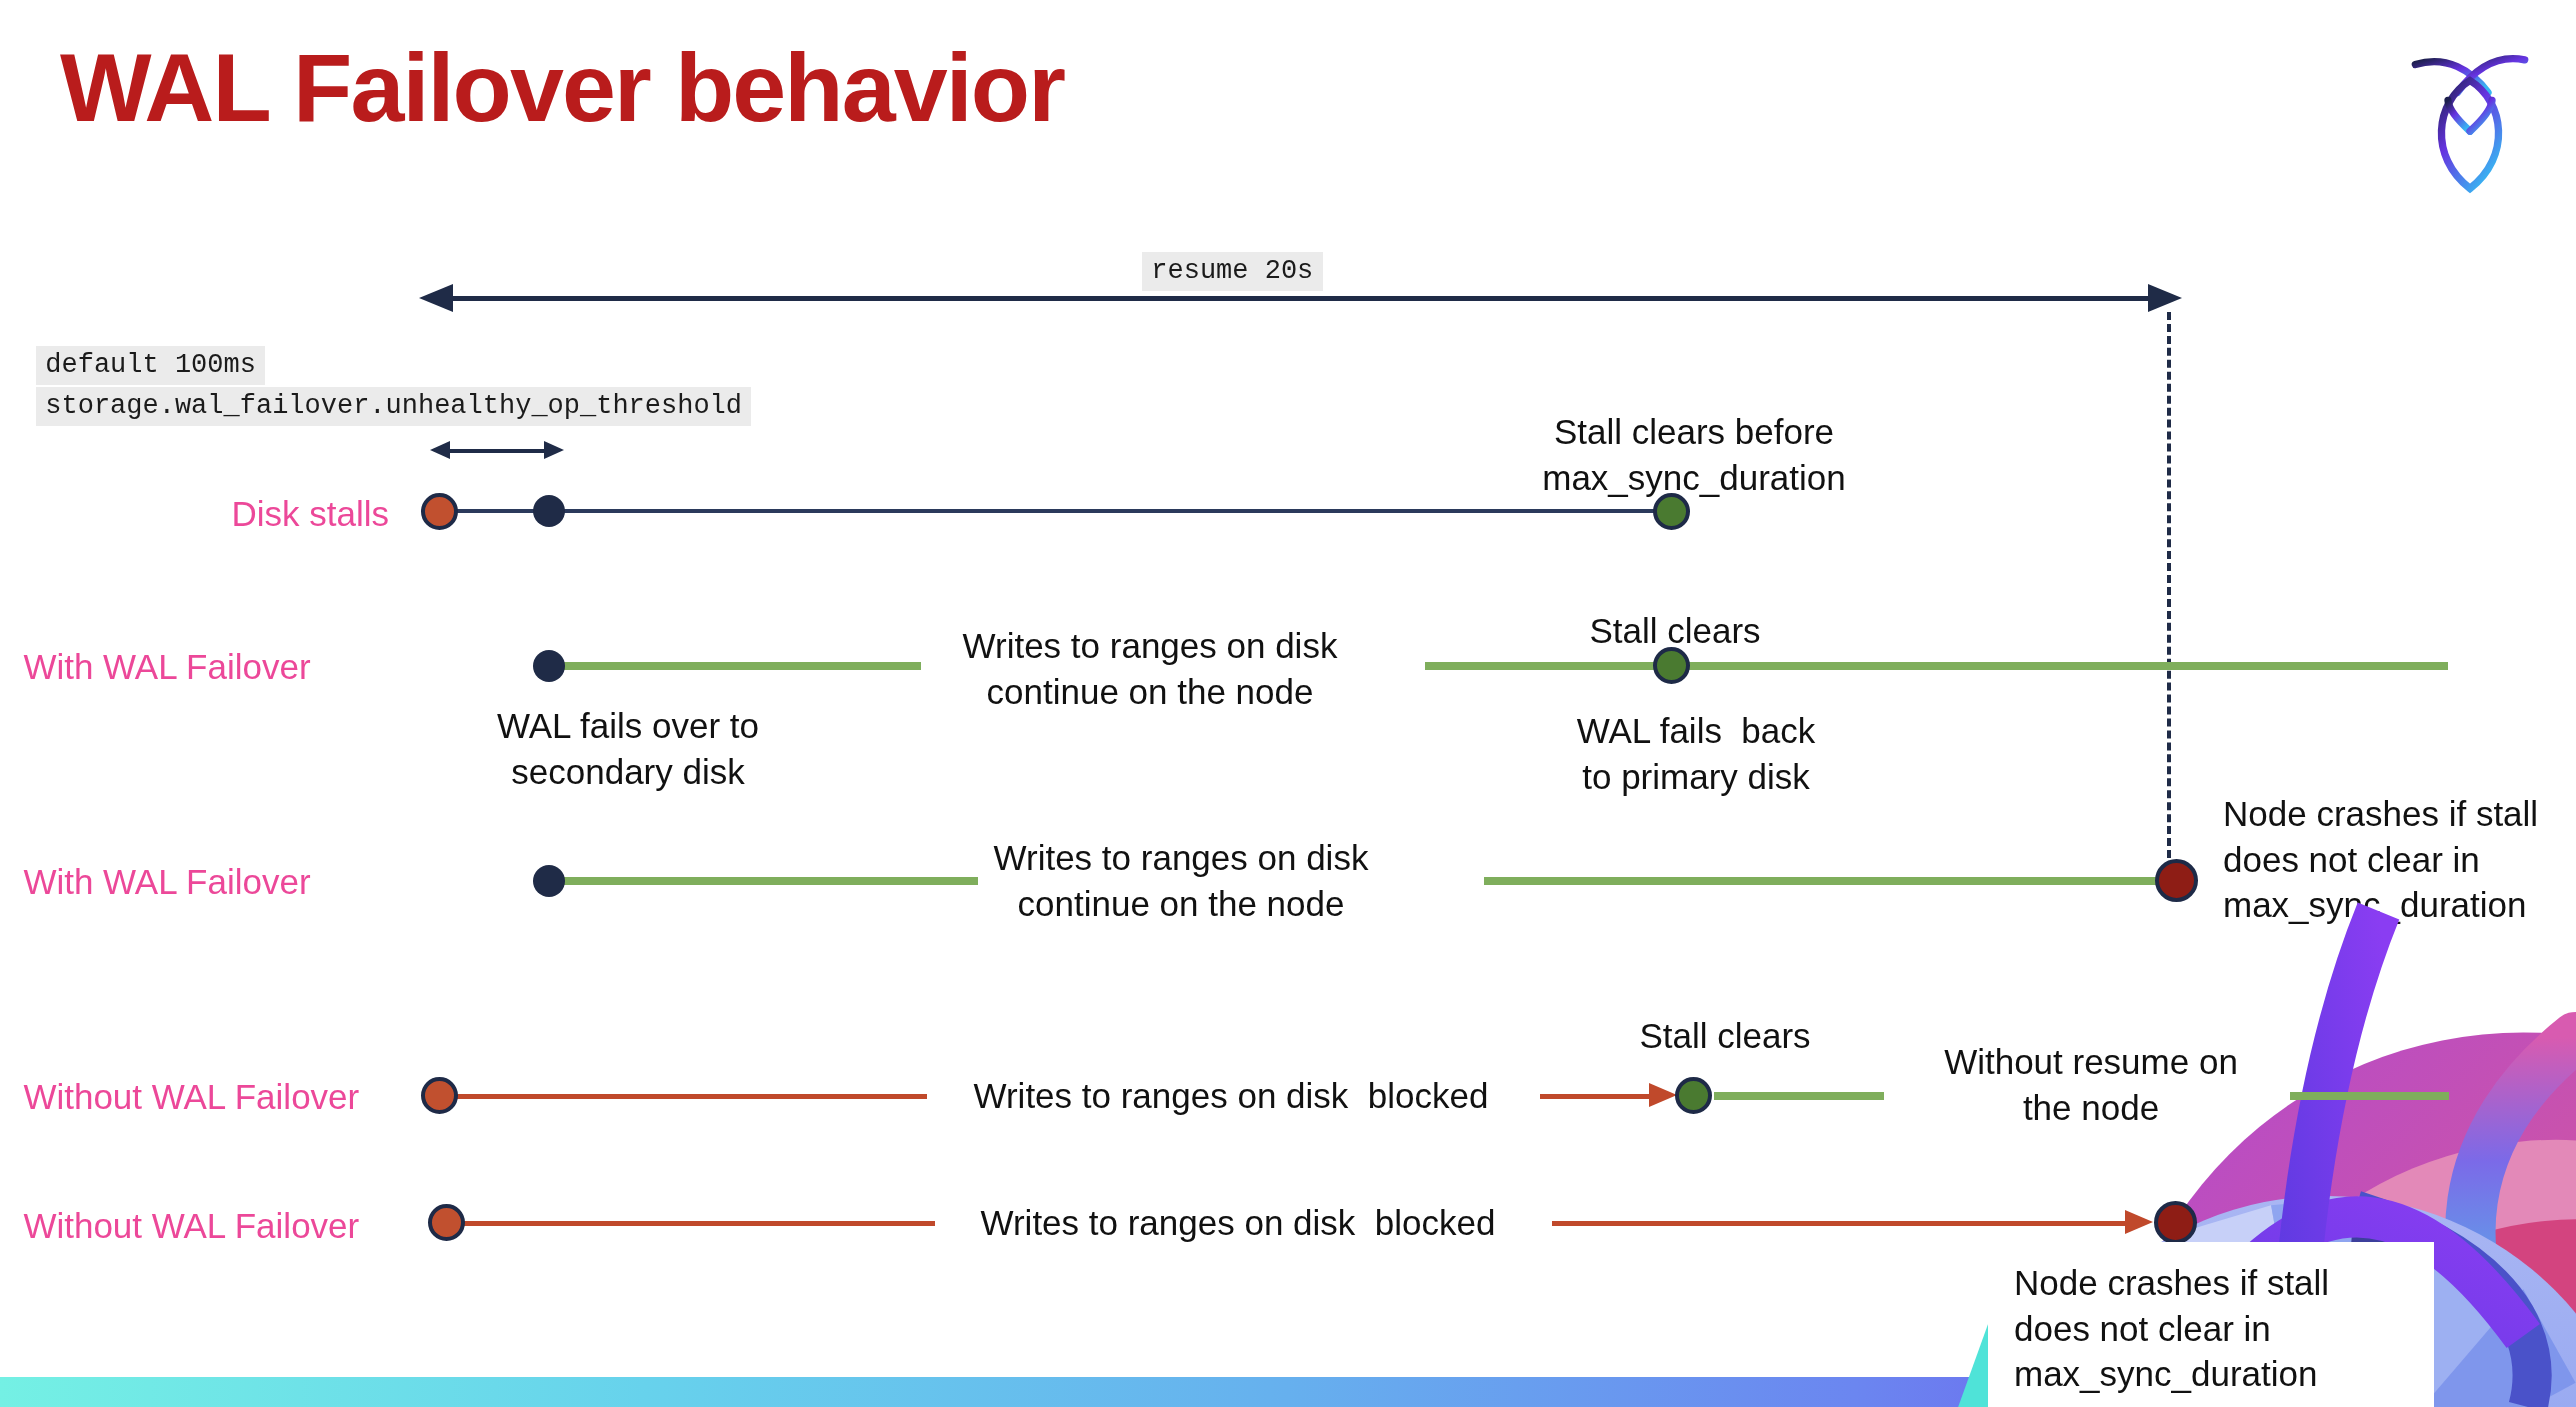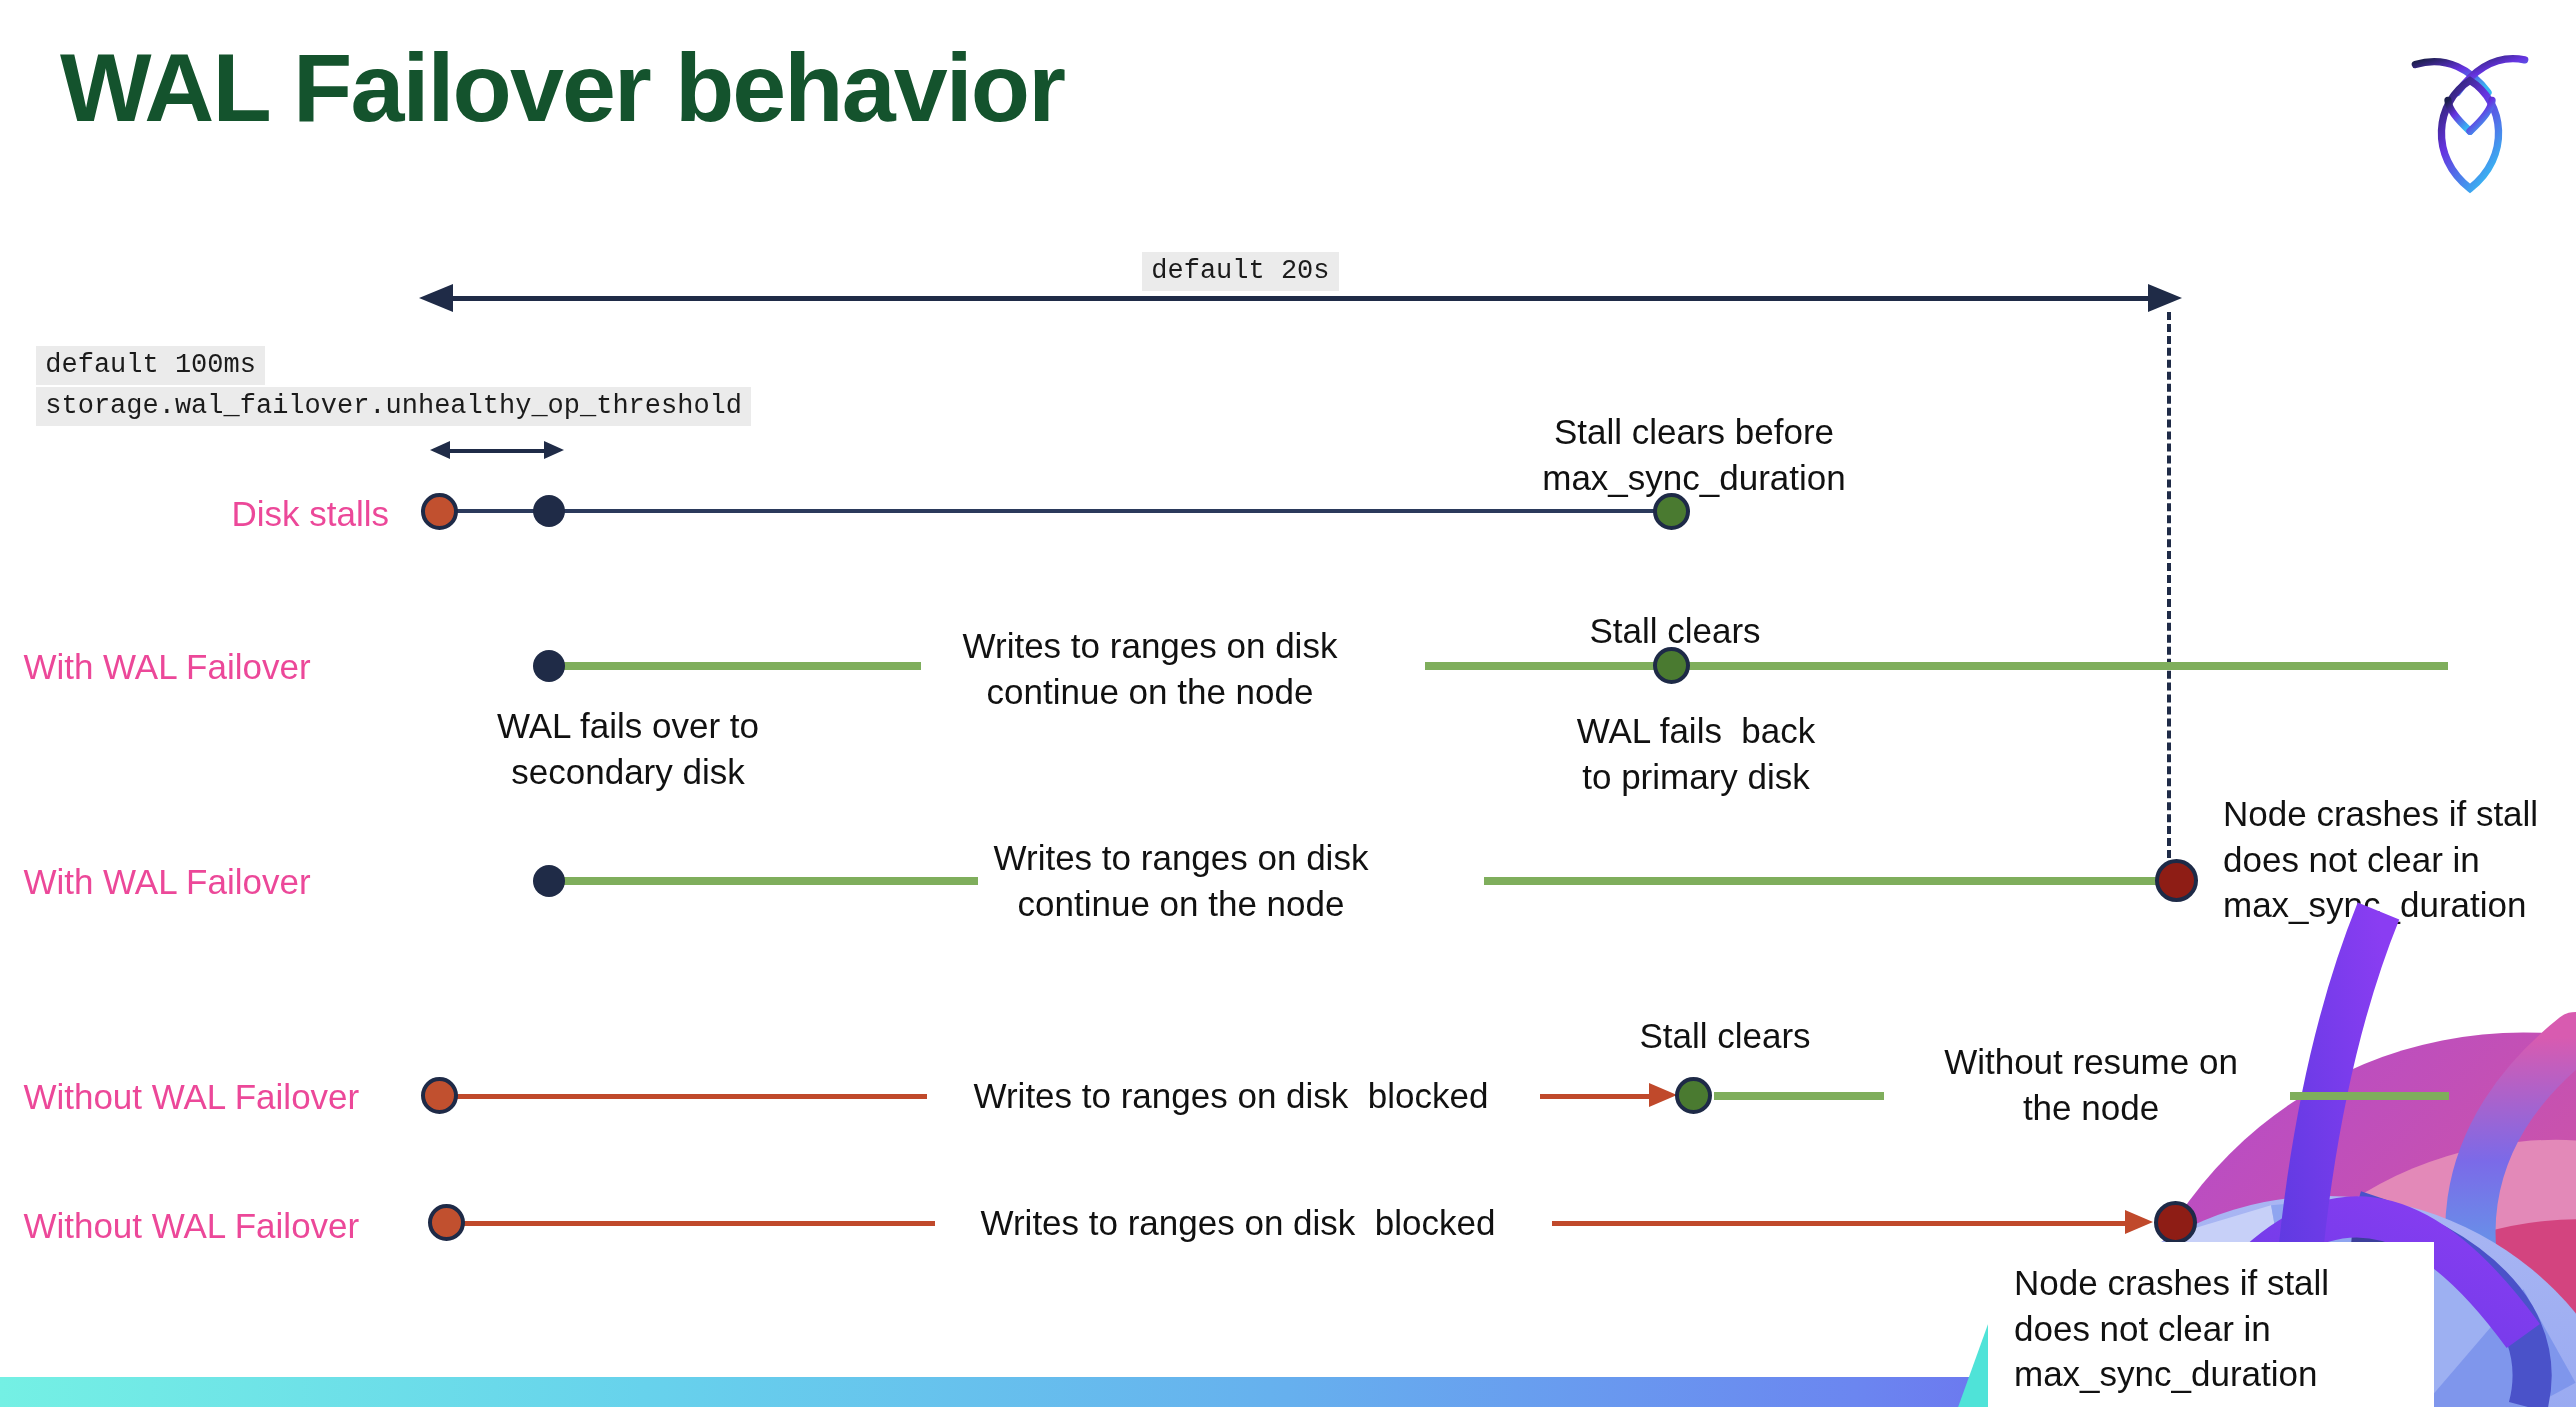--- a/index.html
+++ b/index.html
@@ -2,21 +2,21 @@
 <html style="font-size:15px"><head>
 <meta charset="utf-8">
 <style>
   html,body{margin:0;padding:0;background:#ffffff;}
   #slide{
     position:relative;width:2576px;height:1408px;overflow:hidden;background:#ffffff;
     font-family:"Liberation Sans", sans-serif;color:#111;
   }
   .title{
     position:absolute;left:60px;top:37px;font-size:97px;font-weight:800;
-    letter-spacing:-1.9px;color:#14532d;line-height:1.05;
+    letter-spacing:-1.9px;color:#b91c1c;line-height:1.05;
   }
   .row-label{position:absolute;font-size:35px;color:#ec4899;line-height:1.25;}
   .note{position:absolute;font-size:35px;color:#111;line-height:1.3;white-space:pre-wrap;}
   .note.center{transform:translateX(-50%);text-align:center;}
   .code-label{
     position:absolute;font-family:"Liberation Mono", monospace;font-size:27px;color:#1b1b1b;
     background:#ebebeb;padding:2.8px 9.3px;white-space:pre;z-index:5;line-height:1.25;
   }
   .hline{position:absolute;z-index:3;}
   .navy{background:#1f2b47;}
@@ -105,21 +105,21 @@
       <path d="M90,46 C38,78 28,160 90,208 C152,160 142,78 90,46 Z"></path>
       <path d="M90,208 L90,122"></path>
       <path d="M90,122 C68,102 58,88 57,76"></path>
       <path d="M90,122 C112,102 122,88 123,76"></path>
     </g>
   </svg>
 
   <div class="hline navy" style="left:447px;top:296px;width:1703px;height:4.7px;"></div>
   <div class="tri tri-left-big" style="left:419px;top:284px;"></div>
   <div class="tri tri-right-big" style="left:2148px;top:284px;"></div>
-  <div class="code-label" style="left:1142px;top:252px;">default 20s</div>
+  <div class="code-label" style="left:1142px;top:252px;">resume 20s</div>
 
   <div class="code-label" style="left:36px;top:346px;">default 100ms</div>
   <div class="code-label" style="left:36px;top:387px;">storage.wal_failover.unhealthy_op_threshold</div>
   <div class="hline navy" style="left:447px;top:449px;width:99px;height:3.7px;"></div>
   <div class="tri tri-left-sm" style="left:430px;top:441px;"></div>
   <div class="tri tri-right-sm" style="left:544px;top:441px;"></div>
 
   <div class="dashed-v" style="left:2167px;top:312px;height:546px;"></div>
 
   <div class="row-label" style="left:228px;top:492px;width:161px;text-align:right;">Disk stalls</div>

